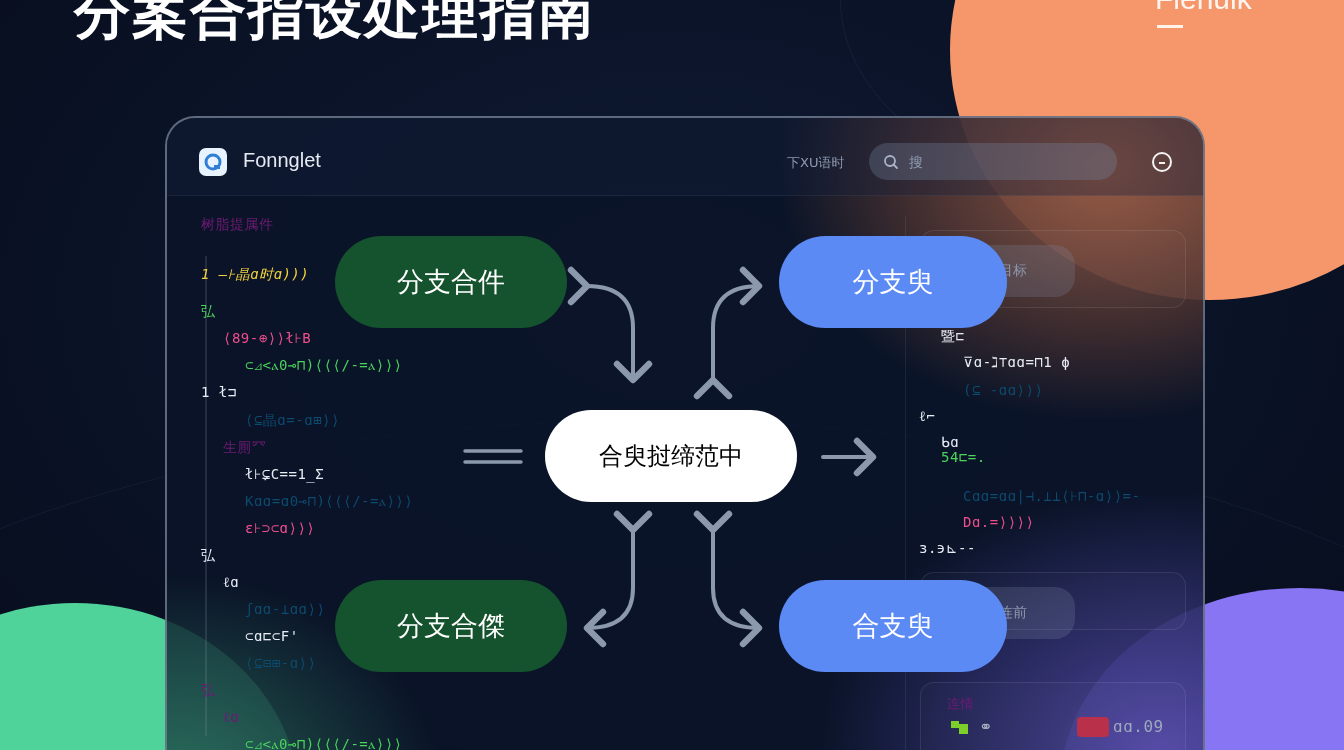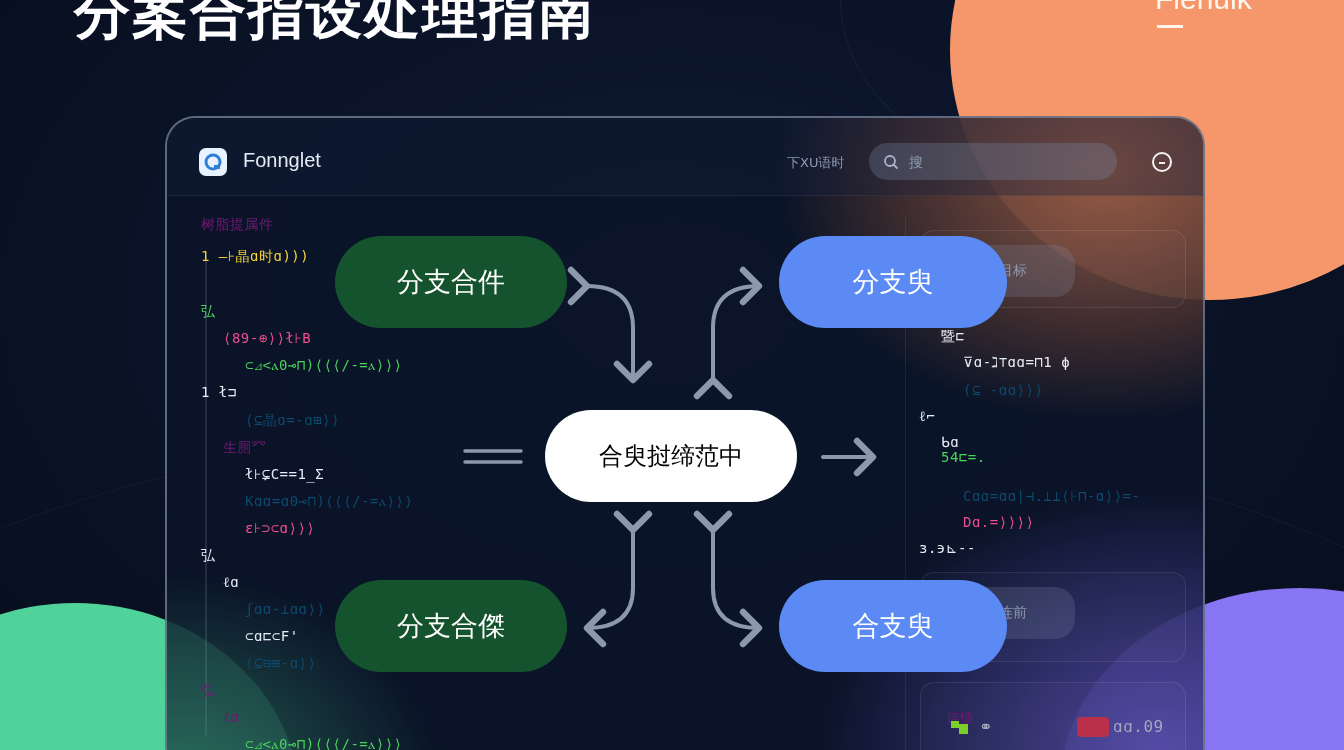--- a/index.html
+++ b/index.html
@@ -123,21 +123,21 @@
       <circle cx="12" cy="12" r="9" fill="none" stroke="#f3f3f3" stroke-width="2"></circle>
       <rect x="9" y="12" width="6" height="2" fill="#f3f3f3"></rect>
     </svg>
   </div>
 
   <div class="code-pane">
     <div class="gutter-line" style="left:4px;top:40px;height:480px;"></div>
     <div class="code-line c-g" style="left:0;top:0;">树脂提属件</div>
   </div>
   <div id="code-lines">
-      <div class="code-line c-y" style="left: 34px; top: 130px;">1  —⊦晶ɑ时ɑ)))</div>
+      <div class="code-line c-y" style="left: 34px; top: 148px; font-style: italic;">1  —⊦晶ɑ时ɑ)))</div>
       <div class="code-line c-gr" style="left: 34px; top: 185px;">弘</div>
       <div class="code-line c-pk" style="left: 56px; top: 212px;">⟨89-⊕⟩⟩ł⊦B</div>
       <div class="code-line c-gr" style="left: 78px; top: 239px;">⊂⊿&lt;ⲁ0⊸⊓)⟨⟨⟨/-=ⲁ⟩⟩⟩</div>
       <div class="code-line c-w" style="left: 34px; top: 266px;">1  ł⊐</div>
       <div class="code-line c-b" style="left: 78px; top: 294px;">⟨⊆晶ɑ=-ɑ⊞⟩⟩</div>
       <div class="code-line c-g" style="left: 56px; top: 321px;">生厠㓁</div>
       <div class="code-line c-w" style="left: 78px; top: 348px;">ł⊦⊊C==1_Σ</div>
       <div class="code-line c-b" style="left: 78px; top: 375px;">Kɑɑ=ɑ0⊸⊓)⟨⟨⟨/-=ⲁ⟩⟩⟩</div>
       <div class="code-line c-pk" style="left: 78px; top: 402px;">ɛ⊦⊃⊂ɑ⟩⟩⟩</div>
       <div class="code-line c-w" style="left: 34px; top: 429px;">弘</div>
@@ -147,25 +147,25 @@
       <div class="code-line c-b" style="left: 78px; top: 537px;">⟨⊆⊟⊞-ɑ⟩⟩</div>
       <div class="code-line c-g" style="left: 34px; top: 564px;">弘</div>
       <div class="code-line c-g" style="left: 56px; top: 591px;">ℓɑ</div>
       <div class="code-line c-gr" style="left: 78px; top: 618px;">⊂⊿&lt;ⲁ0⊸⊓)⟨⟨⟨/-=ⲁ⟩⟩⟩</div>
     </div>
 
   <div class="right-pane">
     <div class="card" style="left:14px;top:14px;width:266px;height:78px;">
       <div class="pill-btn" style="left:30px;top:14px;width:124px;height:52px;">目标</div>
     </div>
-    <div class="card" style="left:14px;top:356px;width:266px;height:90px;">
+    <div class="card" style="left:14px;top:356px;width:266px;height:58px;">
       <div class="pill-btn" style="left:30px;top:14px;width:124px;height:52px;">连前</div>
     </div>
     <div class="card" style="left:14px;top:466px;width:266px;height:110px;">
-      <div class="code-line c-g" style="left:26px;top:26px;font-size:13px;">连情</div>
+      <div class="code-line c-g" style="left:26px;top:12px;font-size:13px;">连情</div>
       <div style="position:absolute;left:30px;top:36px;width:18px;height:16px;">
         <svg width="18" height="16" viewBox="0 0 18 16">
           <rect x="0" y="2" width="8" height="7" fill="#7fcf2a"></rect>
           <rect x="8" y="5" width="9" height="10" fill="#7fcf2a"></rect>
         </svg>
       </div>
       <div style="position:absolute;left:58px;top:34px;color:#a9b2c4;font-size:16px;">⚭</div>
       <div style="position:absolute;left:156px;top:34px;width:32px;height:20px;border-radius:4px;background:#b8304a;"></div>
       <div class="code-line" style="left:192px;top:34px;color:#9ea8bd;font-size:16px;">ɑɑ.09</div>
     </div>

